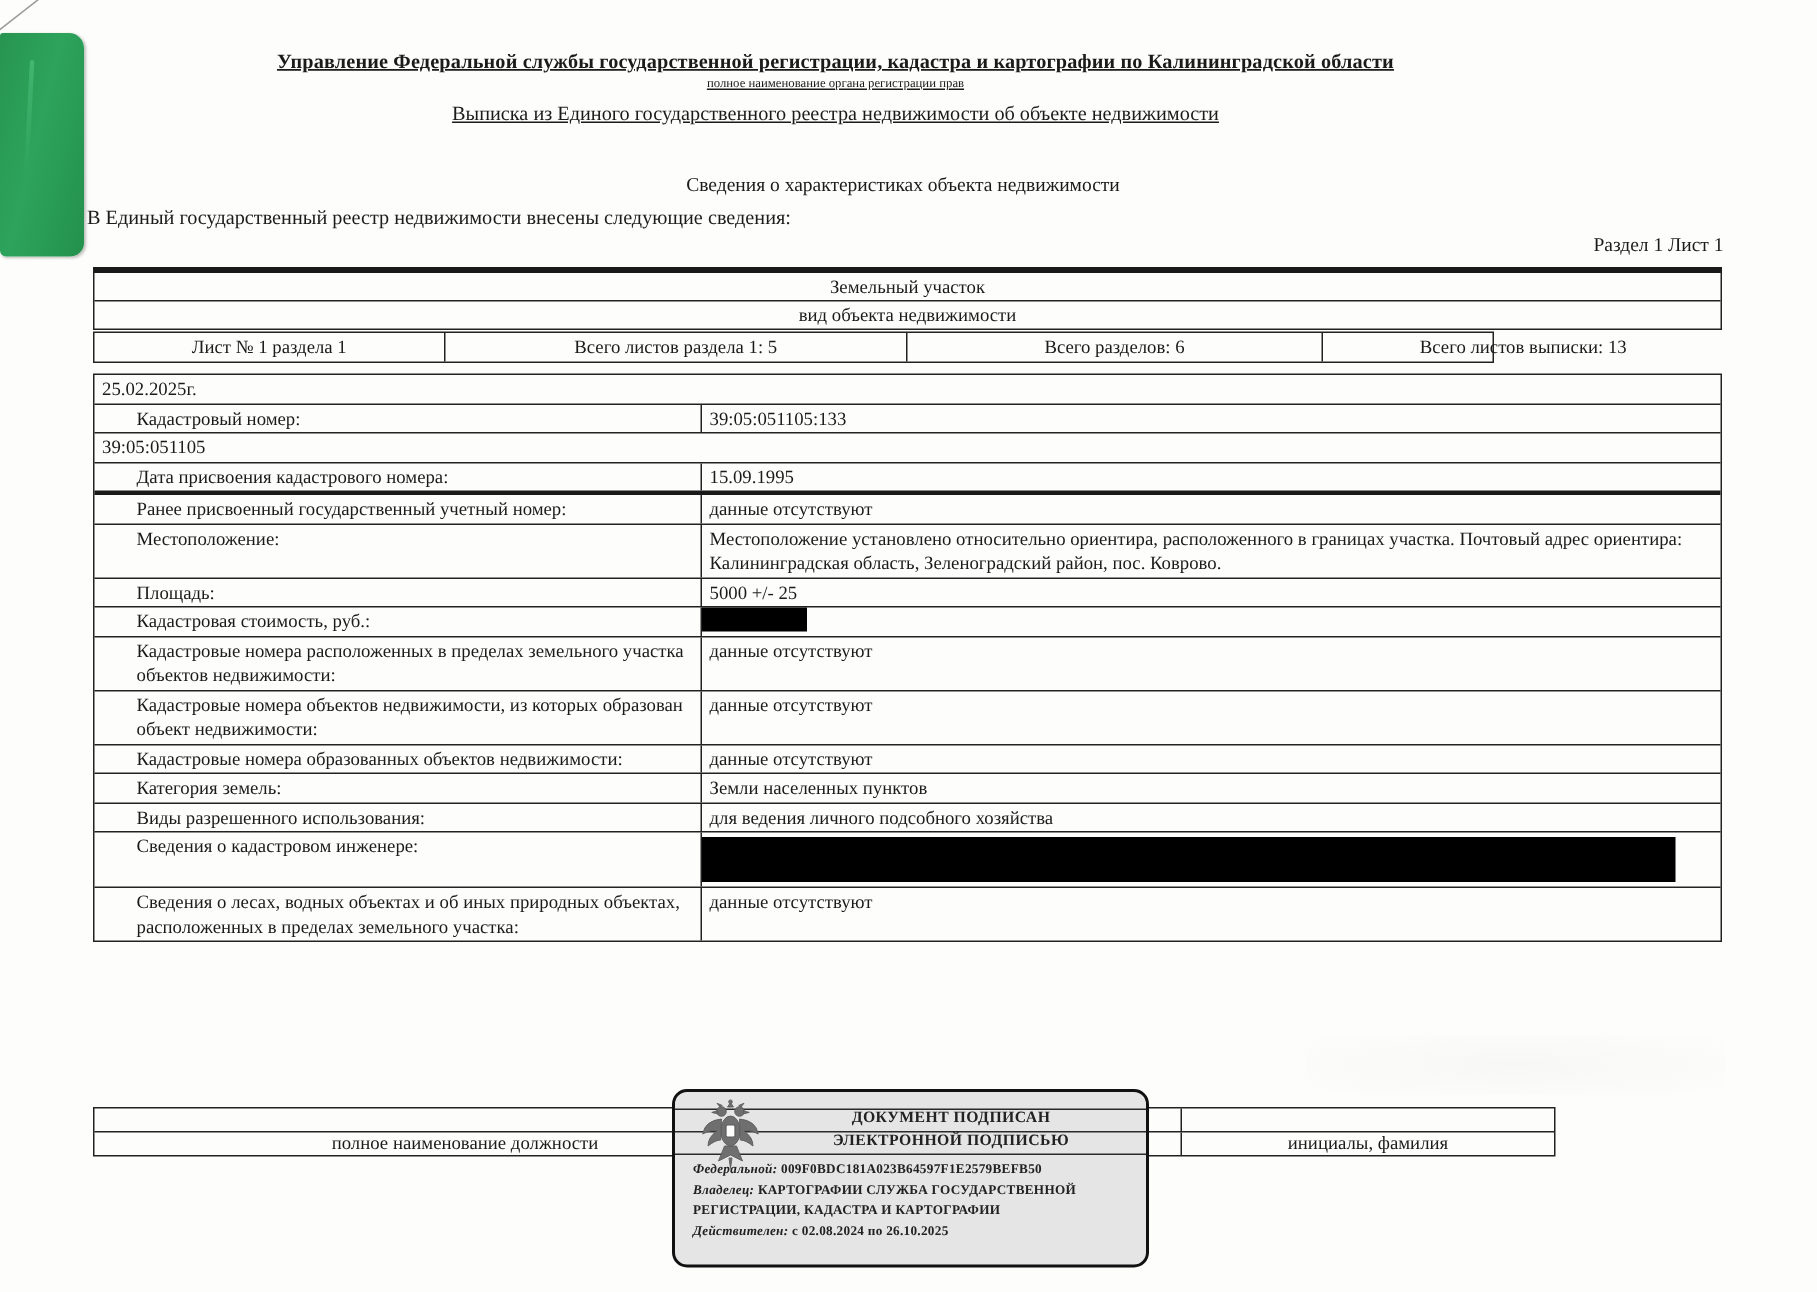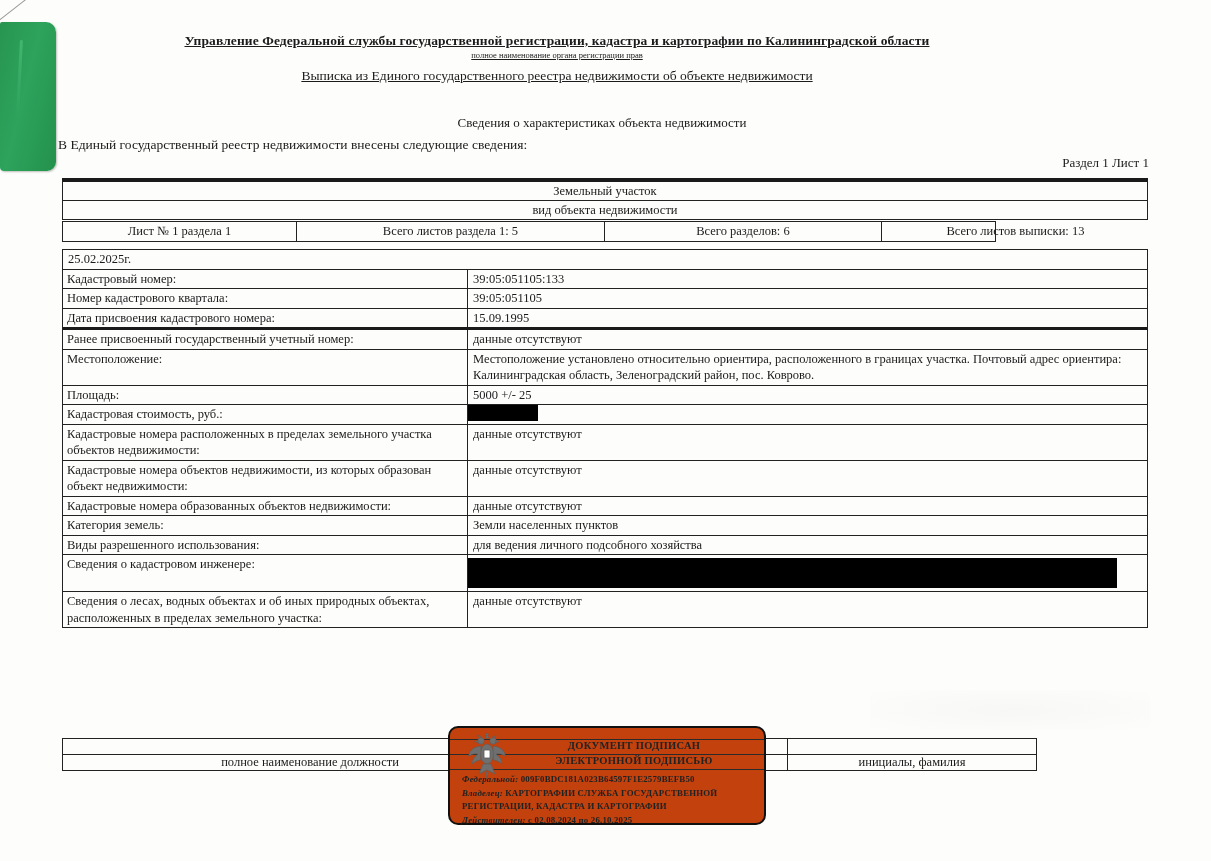--- a/index.html
+++ b/index.html
@@ -36,37 +36,37 @@
   .tblA .row + .row { border-top:1.3px solid #222; }
   
   .tblB { position:absolute; left:62px; top:221px; width:934px; display:grid; grid-template-columns:233px 308px 277px 268px; border:1.6px solid #222; }
   .tblB .cell { text-align:center; font-size:12.5px; line-height:17px; padding:1px 2px; }
   .tblB .cell + .cell { border-left:1.3px solid #222; }
   
   .tblC { position:absolute; left:62px; top:249px; width:1086px; border:1.6px solid #222; }
   .trow { display:grid; grid-template-columns:405px 1fr; border-top:1.2px solid #222; }
   .trow:first-child { border-top:none; }
   .trow.thick { border-top:3px solid #1a1a1a; }
-  .trow .lbl { border-right:1.3px solid #222; padding:1px 4px; font-size:12.5px; line-height:16.5px; }
+  .trow .lbl { border-right:1.3px solid #222; padding:1px 4px; font-size:12.5px; line-height:16.5px;margin-left:24px; }
   .trow .val { padding:1px 5px; font-size:12.5px; line-height:16.5px; }
   .trow .val.noPad { padding:0; }
   .full { grid-template-columns:1fr; }
   .h1 { min-height:18px; }  .h1s { min-height:17px; }
   .h2 { min-height:35px; }  .h2b { min-height:36px; }
   .h3 { min-height:29px; }  .hBig { min-height:37px; }
   .redact-sm { width:70px; height:16px; background:#000; }
   .redact-lg { width:649px; height:30px; background:#000; margin-top:3px; }
   
   .tblS { position:absolute; left:62px; top:738px; width:975px; border:1.4px solid #222; }
   .srow { display:grid; grid-template-columns:494px 230px 1fr; }
   .srow + .srow { border-top:1.3px solid #222; }
   .srow .scell { min-height:15px; text-align:center; font-size:12.5px; line-height:15px; padding:0 2px; }
   .srow .scell + .scell { border-left:1.3px solid #222; }
   
-  .stamp { position:absolute; left:448px; top:726px; width:318px; height:99px; background:#c2410c; border:2.5px solid #111; border-radius:10px; }
+  .stamp { position:absolute; left:448px; top:726px; width:318px; height:119px; background:#e5e5e5; border:2.5px solid #111; border-radius:10px; }
   .stamp .hline { position:absolute; left:0; right:0; border-top:1.2px solid #2a2a2a; }
   .stamp .l1 { top:11px; } .stamp .l2 { top:26px; } .stamp .l3 { top:41px; }
   .stamp-head { position:absolute; left:62px; right:8px; text-align:center; font-weight:700; font-size:10.5px; letter-spacing:.3px; color:#222; }
   .sh1 { top:12px; } .sh2 { top:27px; }
   .eagle { position:absolute; left:16px; top:4px; width:42px; height:48px; }
   .cert { position:absolute; left:12px; top:45px; right:6px; font-size:8.8px; line-height:13.5px; color:#222; font-weight:600; letter-spacing:.2px; }
   .cert .it { font-style:italic; font-weight:600; }
   .wmark { position:absolute; top:690px; left:870px; width:280px; height:40px; opacity:.05; background:radial-gradient(#888,transparent); }
 </style>
 </head>
@@ -101,21 +101,20 @@
 
   <div class="tblC">
     <div class="trow full h1">
       <div class="val">25.02.2025г.</div>
     </div>
     <div class="trow h1">
       <div class="lbl">Кадастровый номер:</div>
       <div class="val">39:05:051105:133</div>
     </div>
     <div class="trow h1">
-      <div class="lbl">Номер кадастрового квартала:</div>
       <div class="val">39:05:051105</div>
     </div>
     <div class="trow h1s">
       <div class="lbl">Дата присвоения кадастрового номера:</div>
       <div class="val">15.09.1995</div>
     </div>
     <div class="trow thick h1s">
       <div class="lbl">Ранее присвоенный государственный учетный номер:</div>
       <div class="val">данные отсутствуют</div>
     </div>

